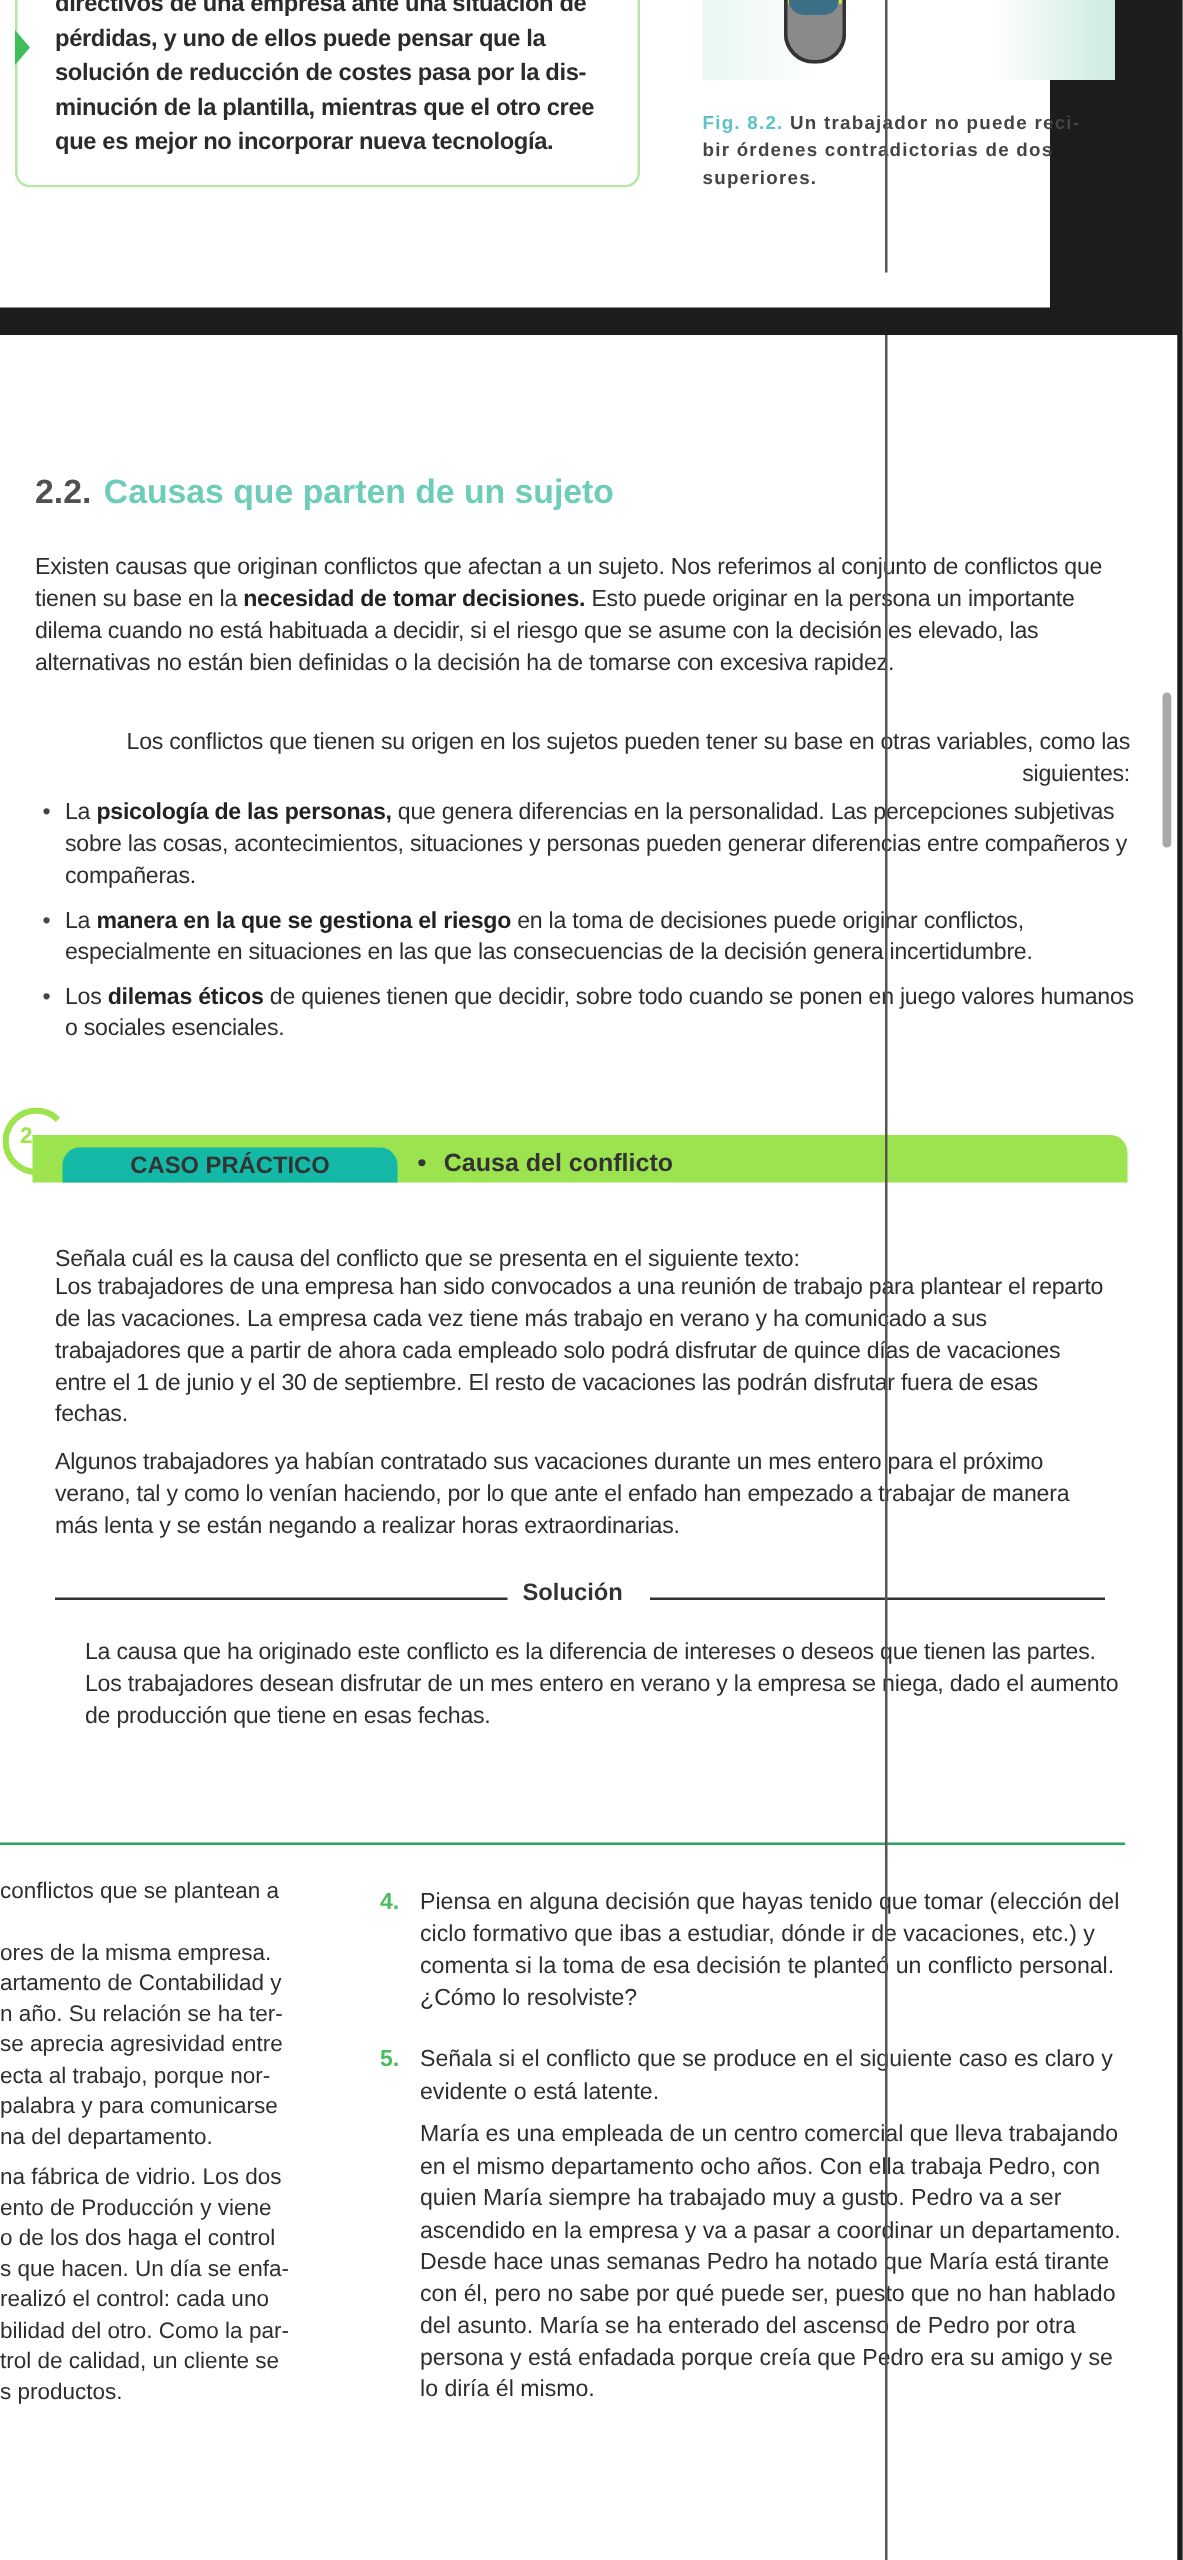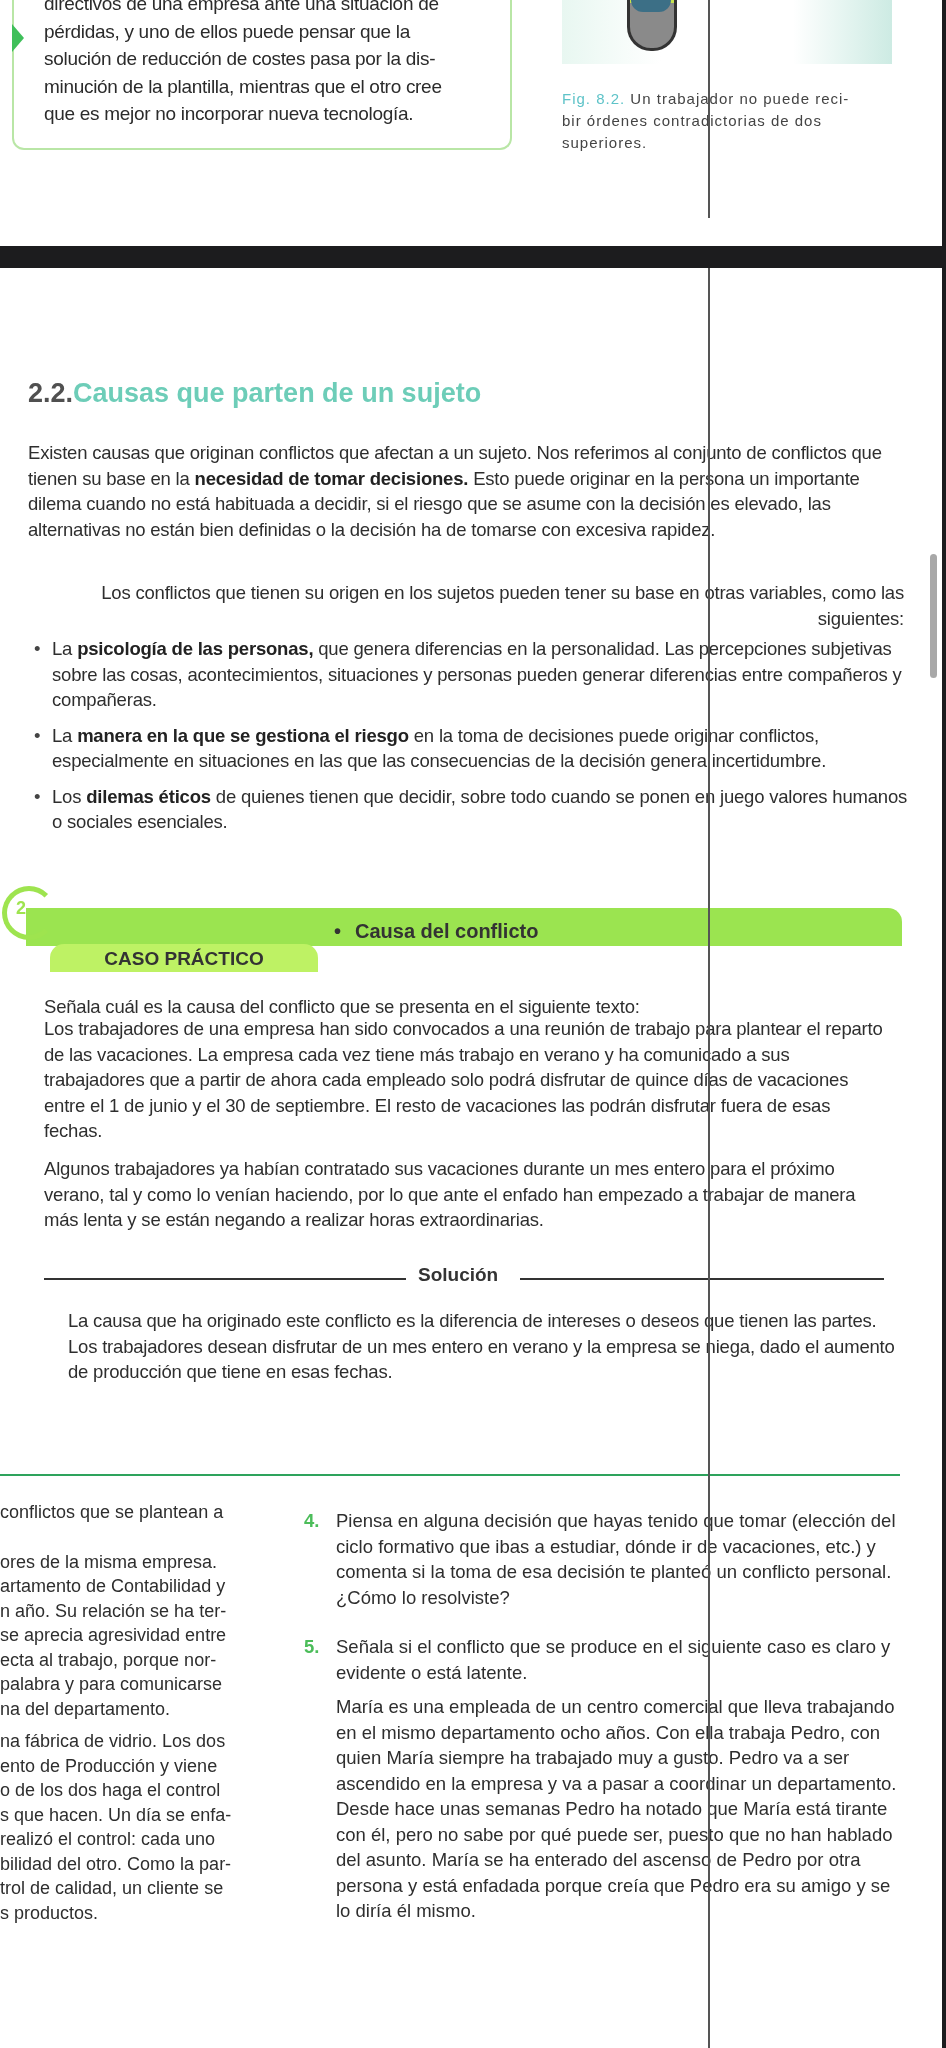--- a/index.html
+++ b/index.html
@@ -1,50 +1,50 @@
 <!DOCTYPE html>
 <html><head>
 <meta charset="utf-8">
 <style>
   html,body{margin:0;padding:0;}
   body{width:946px;height:2048px;background:#1c1c1e;position:relative;overflow:hidden;
        font-family:"Liberation Sans","DejaVu Sans",sans-serif;color:#2b2b2b;}
   .page{position:absolute;left:0;background:#fff;}
-  #page1{top:0;width:942px;height:246px;}
+  #page1{top:0;width:840px;height:246px;font-weight:bold;}
   #page2{top:268px;width:942px;height:1780px;}
   .vline{position:absolute;left:708px;width:2px;background:#555;z-index:5;}
   
   .infobox{position:absolute;left:12px;top:-10px;width:496px;height:158px;border:2px solid #b9e6a6;
            border-top:none;border-radius:0 0 12px 12px;background:#fff;}
   .infobox-arrow{position:absolute;left:-2px;top:34px;width:12px;height:28px;background:#3fbf5a;
            clip-path:polygon(0 0,100% 50%,0 100%);}
   .infobox p{margin:0;position:absolute;left:30px;top:0;width:460px;font-size:19px;line-height:27.5px;
            letter-spacing:-0.3px;color:#2b2b2b;}
   .fig-img{position:absolute;left:562px;top:0;width:330px;height:64px;
            background:linear-gradient(90deg,#e8f7f1 0%,#fff 30%,#fff 70%,#cdebe3 100%);}
   .shoe{position:absolute;left:627px;top:0;width:44px;height:48px;border-radius:0 0 24px 24px;
         background:#8a8a8a;border:3px solid #333;border-top:none;box-shadow:0 3px 0 #c9e34e inset;}
   .shoe-top{position:absolute;left:631px;top:0;width:40px;height:12px;background:#3c6f86;border-radius:0 0 14px 14px;}
   .fig-caption{position:absolute;left:562px;top:88px;width:330px;font-size:15px;line-height:22px;
            letter-spacing:1px;color:#444;}
   .fig-caption .fig-num{color:#5ec3c8;}
   
   h2.section-title{position:absolute;left:28px;top:110px;margin:0;font-size:27px;font-weight:bold;}
-  h2 .num{color:#505050;}
+  h2 .num{color:#505050;margin-right:10px;}
   h2 .txt{color:#6dcdb8;}
   .para{position:absolute;left:28px;width:876px;margin:0;font-size:18.5px;line-height:25.5px;color:#2e2e2e;
         letter-spacing:-0.2px;}
   .bullets{position:absolute;left:28px;top:368px;width:880px;margin:0;padding:0;list-style:none;}
   .bullets li{position:relative;padding-left:24px;font-size:18.5px;line-height:25.5px;margin-bottom:10px;color:#2e2e2e;letter-spacing:-0.2px;}
   .bullets li::before{content:"•";position:absolute;left:6px;top:0;color:#444;}
   .case-badge{position:absolute;left:2px;top:618px;width:44px;height:44px;border:5px solid #9ee44f;
         border-radius:50%;border-right-color:transparent;}
   .case-badge-num{position:absolute;left:16px;top:630px;font-size:18px;font-weight:bold;color:#9ee44f;}
   .case-bar{position:absolute;left:26px;top:640px;width:876px;height:38px;background:#9be450;border-radius:0 14px 0 0;}
-  .case-label{position:absolute;left:50px;top:676px;width:268px;height:28px;background:#bef264;border-radius:14px 14px 0 0;
+  .case-label{position:absolute;left:50px;top:650px;width:268px;height:28px;background:#14b8a6;border-radius:14px 14px 0 0;
         font-size:19px;font-weight:bold;text-align:center;line-height:30px;color:#333;}
   .case-title{position:absolute;left:334px;top:652px;font-size:20px;font-weight:bold;color:#333;}
   .case-title::before{content:"•";margin-right:14px;}
   .case-text{position:absolute;left:44px;width:840px;margin:0;font-size:18.5px;line-height:25.5px;color:#2e2e2e;letter-spacing:-0.2px;}
   .sol-line{position:absolute;top:1010px;height:2px;background:#333;}
   .sol-label{position:absolute;left:418px;top:996px;font-size:19px;font-weight:bold;color:#333;}
   .green-rule{position:absolute;left:0;top:1206px;width:900px;height:2px;background:#2ea35c;}
   .col-left{position:absolute;left:0;top:1232px;width:290px;font-size:18px;line-height:24.5px;color:#2e2e2e;white-space:nowrap;overflow:hidden;}
   .col-left div{height:24.5px;}
   .col-left .gap{height:11px;}

